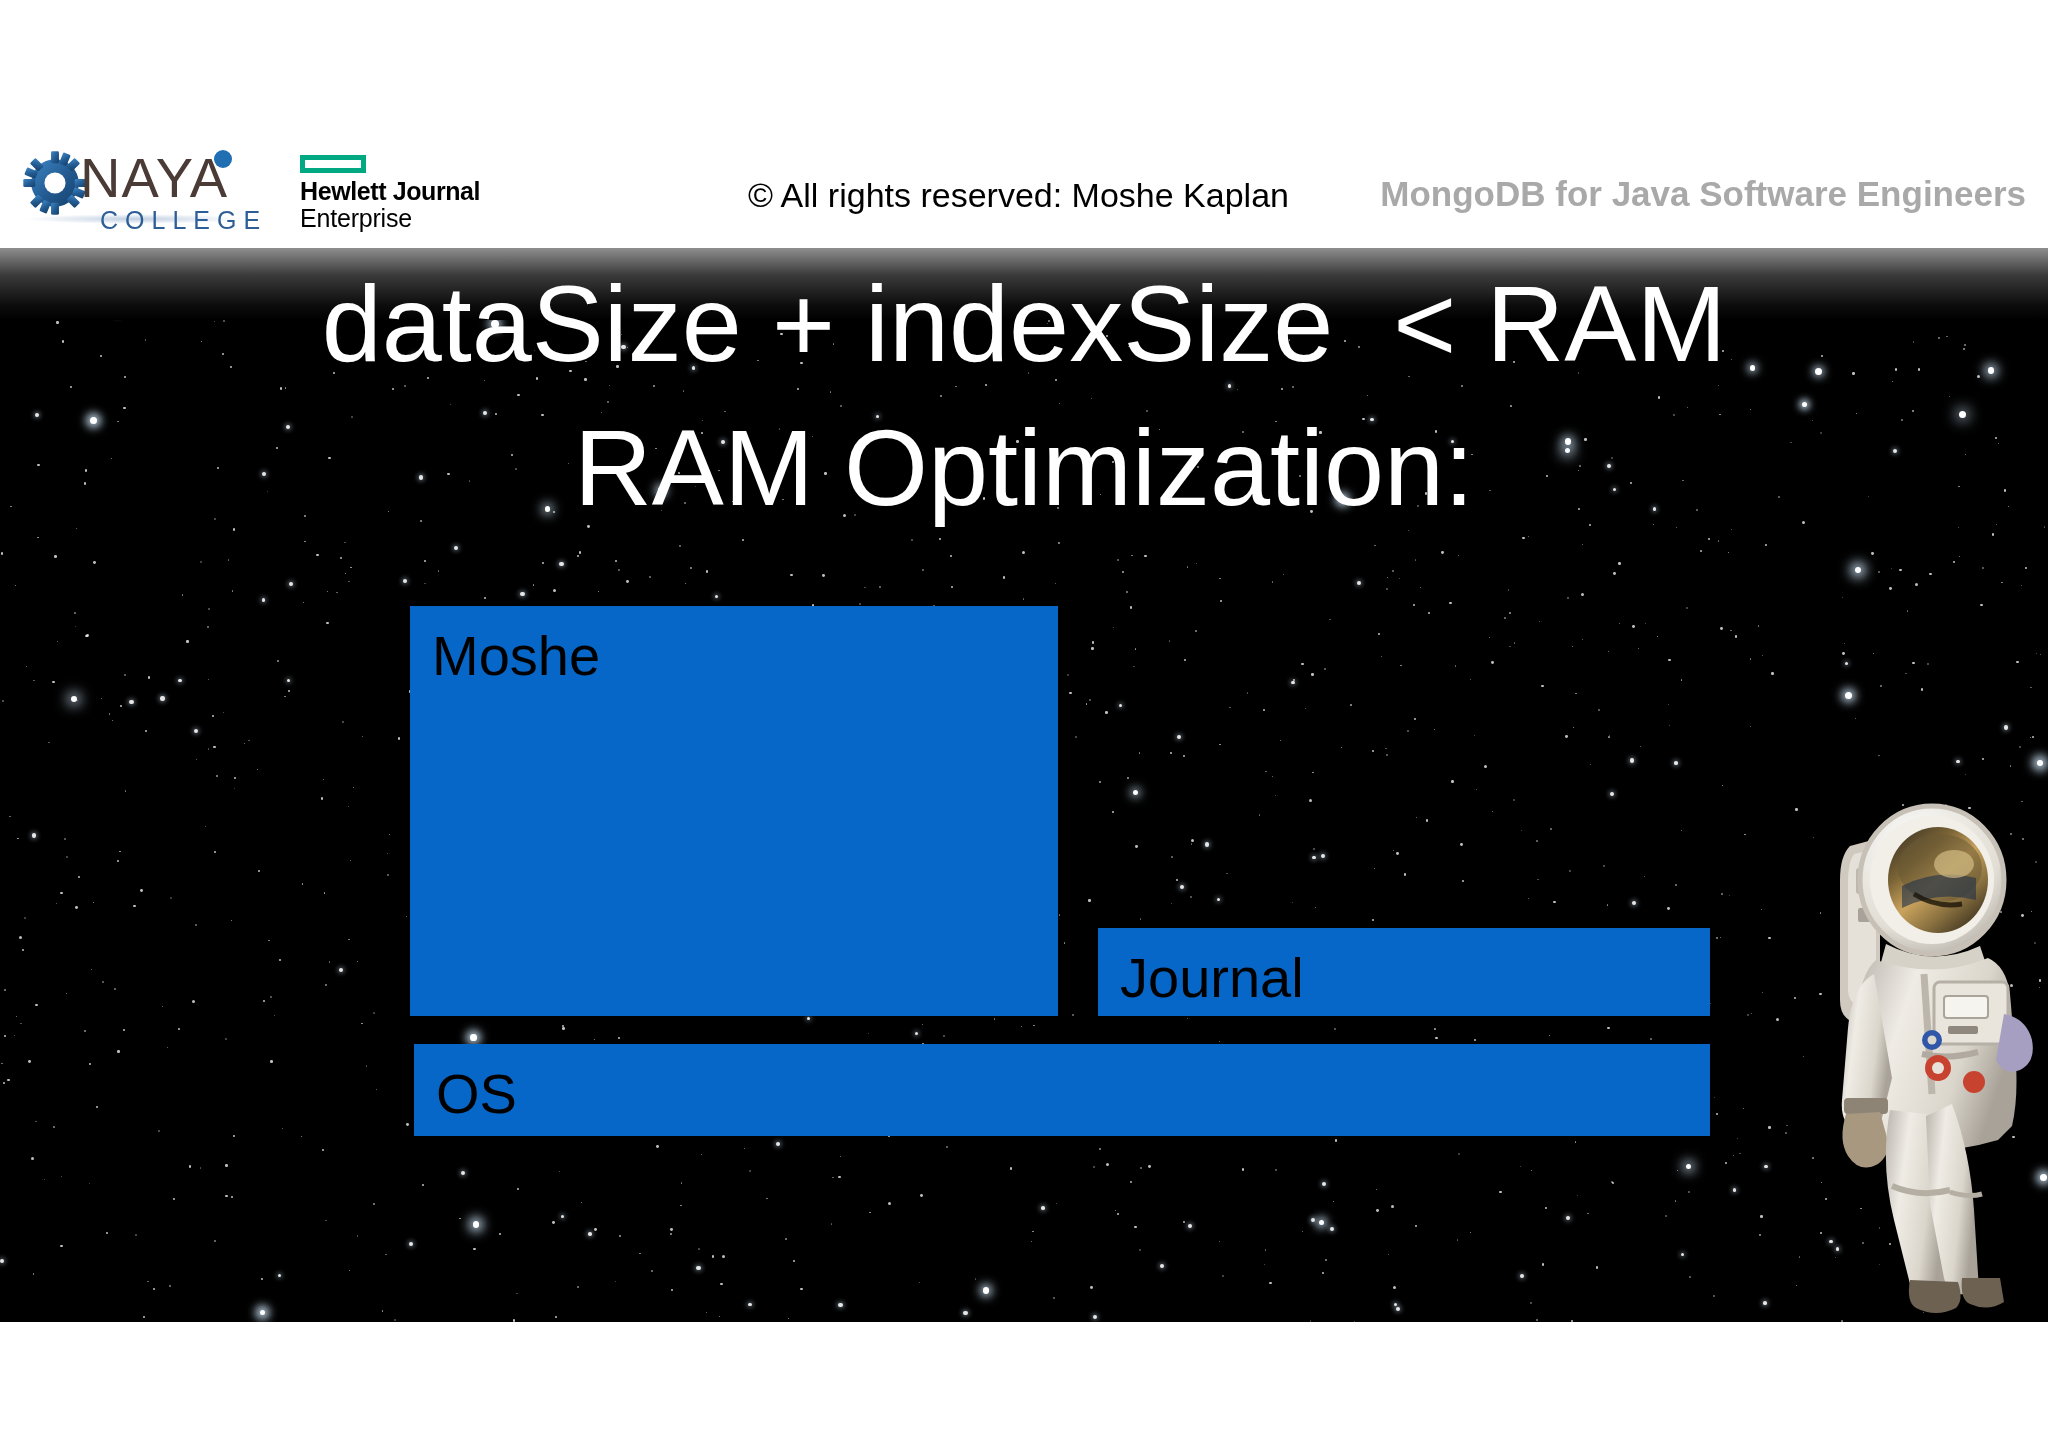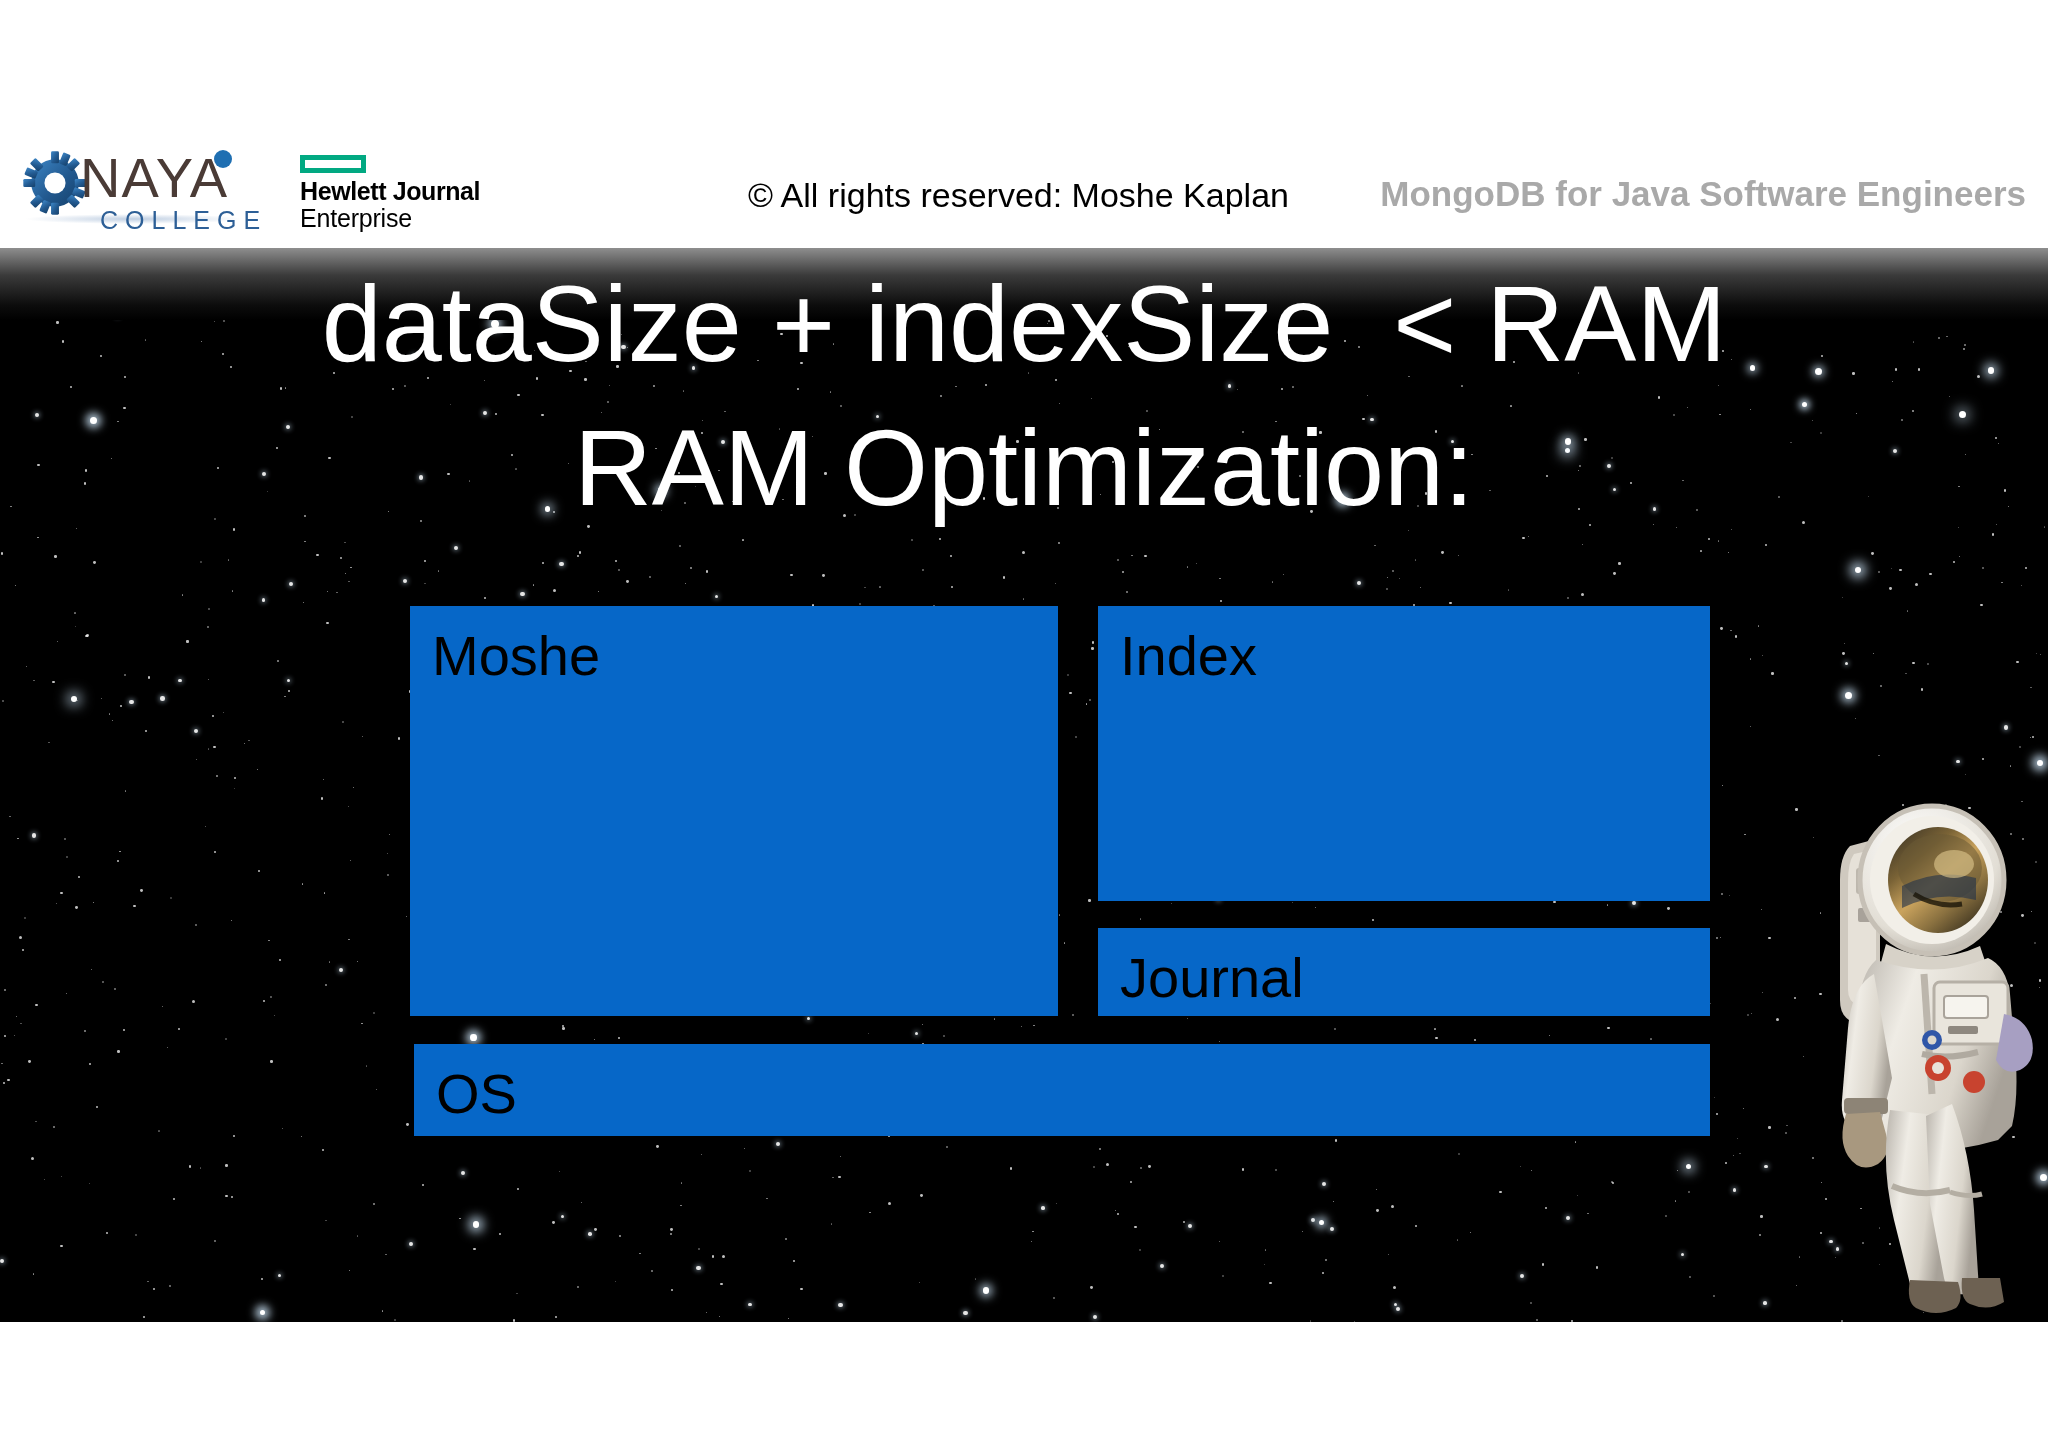--- a/index.html
+++ b/index.html
@@ -1504,23 +1504,20 @@
 
   <div id="title-block">
     <div class="title-line">dataSize + indexSize  &lt; RAM</div>
     <div class="title-line">RAM Optimization:</div>
   </div>
 
   <div id="diagram">
     <div class="mem-box" id="box-data">
       <span>Moshe</span>
     </div>
-    <div class="mem-box" id="box-index">
-      <span>Index</span>
-    </div>
     <div class="mem-box" id="box-os">
       <span>OS</span>
     </div>
     <div class="mem-box" id="box-journal">
       <span>Journal</span>
     </div>
   </div>
 
   <div id="astronaut">
     <svg viewBox="0 0 220 554" xmlns="http://www.w3.org/2000/svg">

